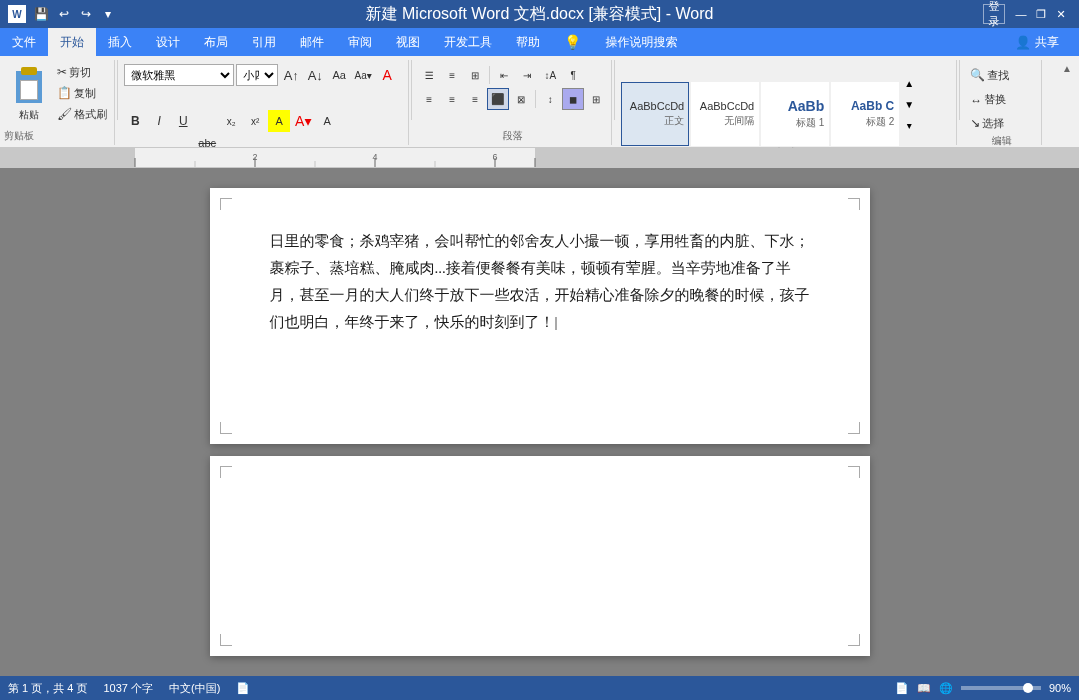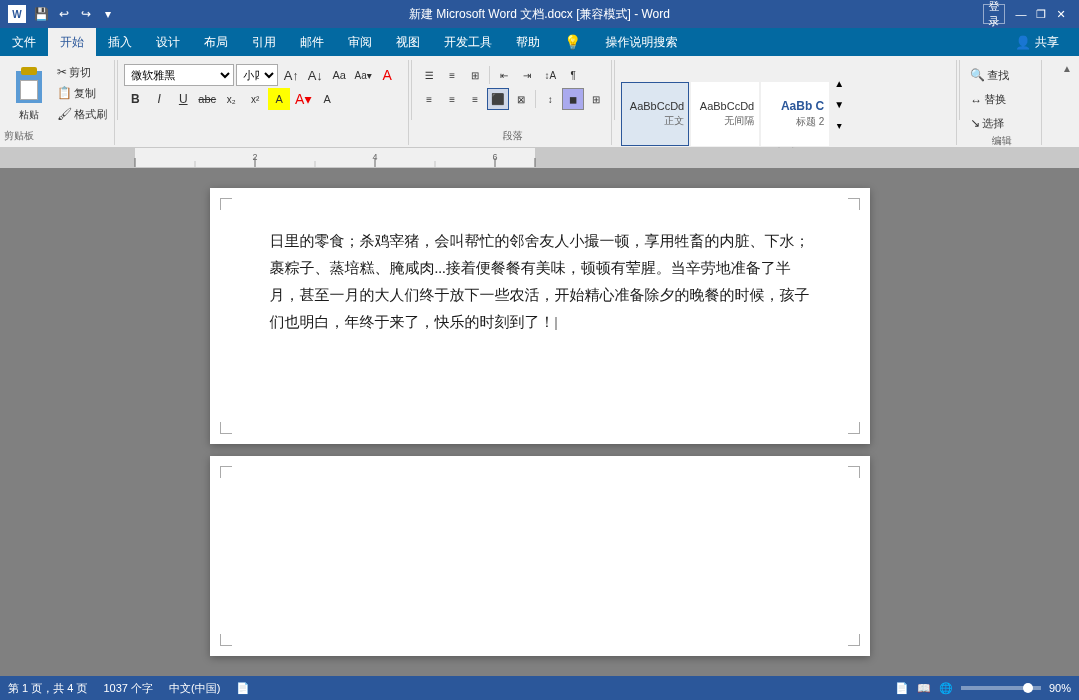--- a/index.html
+++ b/index.html
@@ -10,42 +10,42 @@
       height: 28px;
       background: #2b579a;
       display: flex;
       align-items: center;
       justify-content: space-between;
       padding: 0 8px;
       color: white;
     }
     #title-left { display: flex; align-items: center; gap: 6px; }
     #title-left .title-icon { width: 18px; height: 18px; background: #fff; display: flex; align-items: center; justify-content: center; font-size: 10px; color: #2b579a; font-weight: bold; }
-    #title-center { font-size: 12px; color: white; position: absolute; left: 50%; transform: translateX(-50%); }
+    #title-center { font-size: 16px; color: white; position: absolute; left: 50%; transform: translateX(-50%); }
     .title-btn { width: 20px; height: 18px; display: flex; align-items: center; justify-content: center; font-size: 11px; color: white; cursor: pointer; background: transparent; }
 
     #quick-access { display: flex; align-items: center; gap: 2px; }
     .qa-btn { width: 20px; height: 18px; display: flex; align-items: center; justify-content: center; color: white; font-size: 12px; cursor: pointer; }
 
     
     #login-btn {
       background: #2b579a;
       border: 1px solid rgba(255,255,255,0.5);
       color: white;
       font-size: 11px;
       padding: 2px 10px;
       cursor: pointer;
       height: 20px;
       display: flex;
       align-items: center;
     }
 
     
     #ribbon {
-      background: #0369a1;
+      background: #3b82f6;
       height: 28px;
       display: flex;
       align-items: stretch;
     }
     .ribbon-tab {
       padding: 0 12px;
       font-size: 12px;
       color: white;
       display: flex;
       align-items: center;
@@ -392,21 +392,21 @@
       <button class="font-btn" style="font-size:13px;">A↑</button>
       <button class="font-btn" style="font-size:13px;">A↓</button>
       <button class="font-btn" style="font-size:11px;">Aa</button>
       <button class="font-btn" style="font-size:10px;">Aa▾</button>
       <button class="font-btn" style="font-size:14px;color:#e00;">A</button>
     </div>
     <div class="font-row2">
       <button class="font-btn bold">B</button>
       <button class="font-btn italic">I</button>
       <button class="font-btn underline">U</button>
-      <button class="font-btn" style="text-decoration:line-through;font-size:11px;">abc</button>
+      <button class="font-btn" style="text-decoration:line-through;font-size:11px;margin-top:44px;">abc</button>
       <button class="font-btn" style="font-size:10px;">x₂</button>
       <button class="font-btn" style="font-size:10px;">x²</button>
       <button class="font-btn" style="font-size:11px;background:#ff0;">A</button>
       <button class="font-btn" style="font-size:14px;color:#e00;">A▾</button>
       <button class="font-btn" style="font-size:11px;">A</button>
     </div>
   </div>
 
   <div class="ribbon-divider"></div>
 
@@ -443,20 +443,24 @@
       <div class="style-item active">
         <div class="style-preview" style="font-size:11px;font-weight:normal;">AaBbCcDd</div>
         <div class="style-label">正文</div>
       </div>
 
       <div class="style-item">
         <div class="style-preview" style="font-size:11px;font-weight:normal;">AaBbCcDd</div>
         <div class="style-label">无间隔</div>
       </div>
 
+      <div class="style-item">
+        <div class="style-preview" style="font-size:14px;font-weight:bold;color:#2b579a;">AaBb</div>
+        <div class="style-label">标题 1</div>
+      </div>
 
       <div class="style-item">
         <div class="style-preview" style="font-size:12px;font-weight:bold;color:#2b579a;">AaBb C</div>
         <div class="style-label">标题 2</div>
       </div>
 
       <div style="display:flex;flex-direction:column;gap:1px;">
         <button class="styles-scroll-btn">▲</button>
         <button class="styles-scroll-btn">▼</button>
         <button class="styles-scroll-btn">▾</button>

